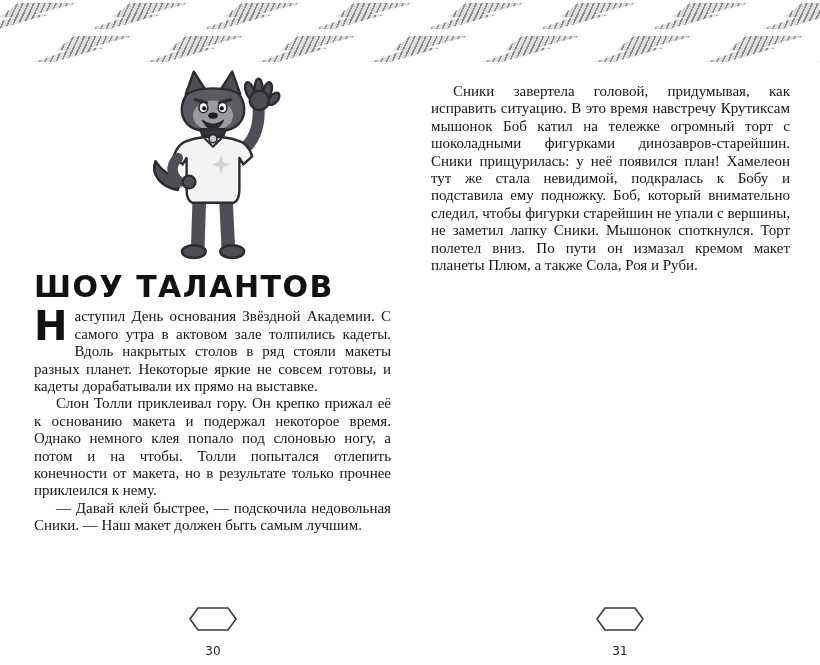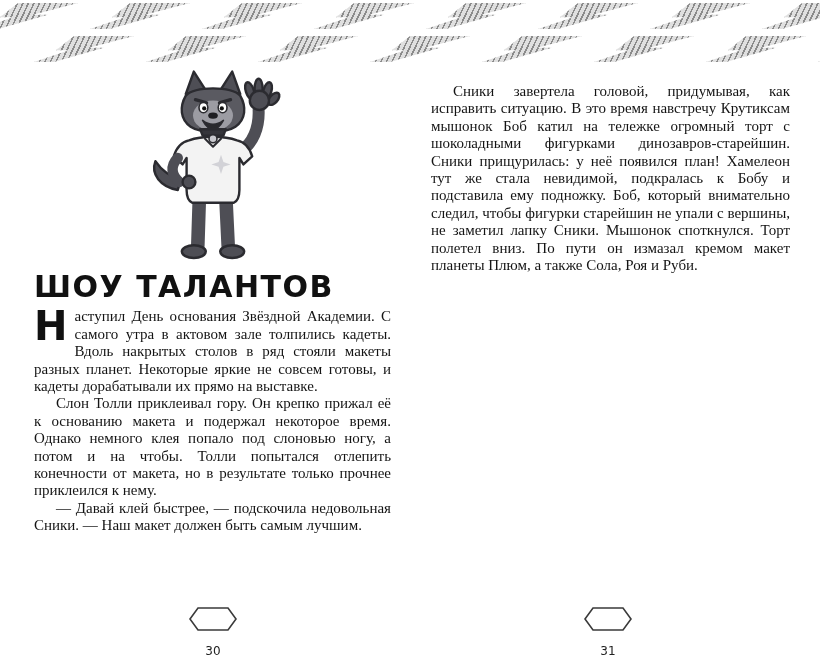--- a/index.html
+++ b/index.html
@@ -45,21 +45,21 @@
 
   .page-badge{position:absolute;top:606px;width:48px;height:26px}
   .page-badge svg{position:absolute;left:0;top:0}
   .page-badge .num{
     position:absolute;left:0;top:0;width:48px;height:26px;
     display:flex;align-items:center;justify-content:center;
     font-family:"DejaVu Sans","Liberation Sans",sans-serif;
     font-size:12px;color:#222;margin-top:32px;
   }
   .badge-left{left:189px}
-  .badge-right{left:584px}
+  .badge-right{left:596px}
 </style>
 </head>
 <body>
 
 <div class="spread">
 
   <div class="deco-band">
       <div class="bolt" style="left: -22px; top: 3px;"></div>
       <div class="bolt" style="left: 90px; top: 3px;"></div>
       <div class="bolt" style="left: 202px; top: 3px;"></div>

